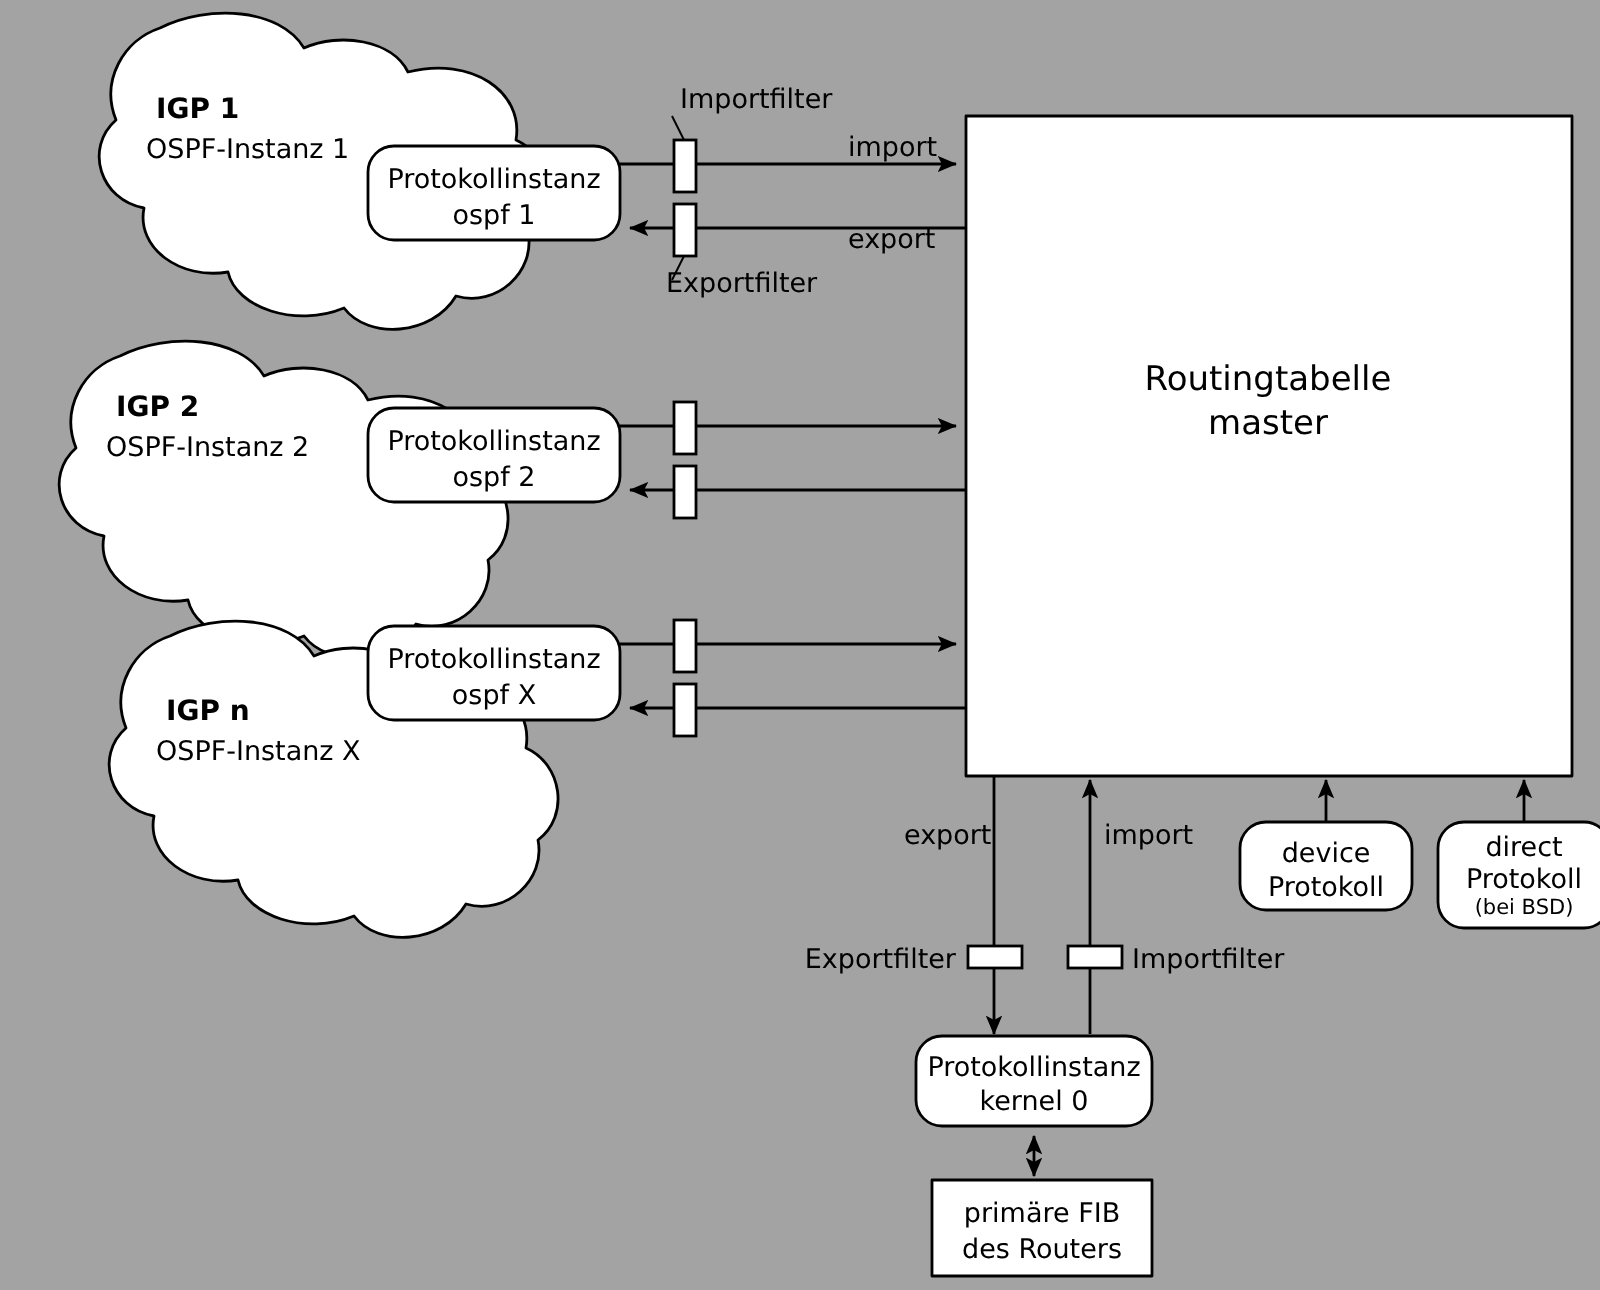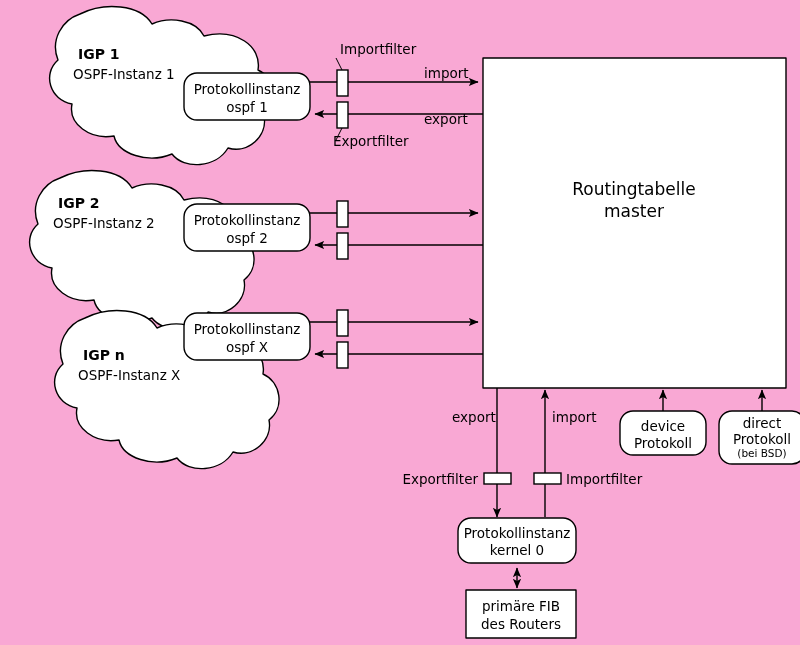--- a/index.html
+++ b/index.html
@@ -7,21 +7,21 @@
     padding: 0;
     background: #ffffff;
   }
   body {
     font-family: "DejaVu Sans", "Liberation Sans", sans-serif;
   }
   #diagram-root {
     position: relative;
     width: 800px;
     height: 645px;
-    background: #f9a8d4;
+    background: #a3a3a3;
     overflow: hidden;
   }
   svg#diagram-svg {
     position: absolute;
     left: 0;
     top: 0;
     width: 800px;
     height: 645px;
   }
   .stroke-shape {

